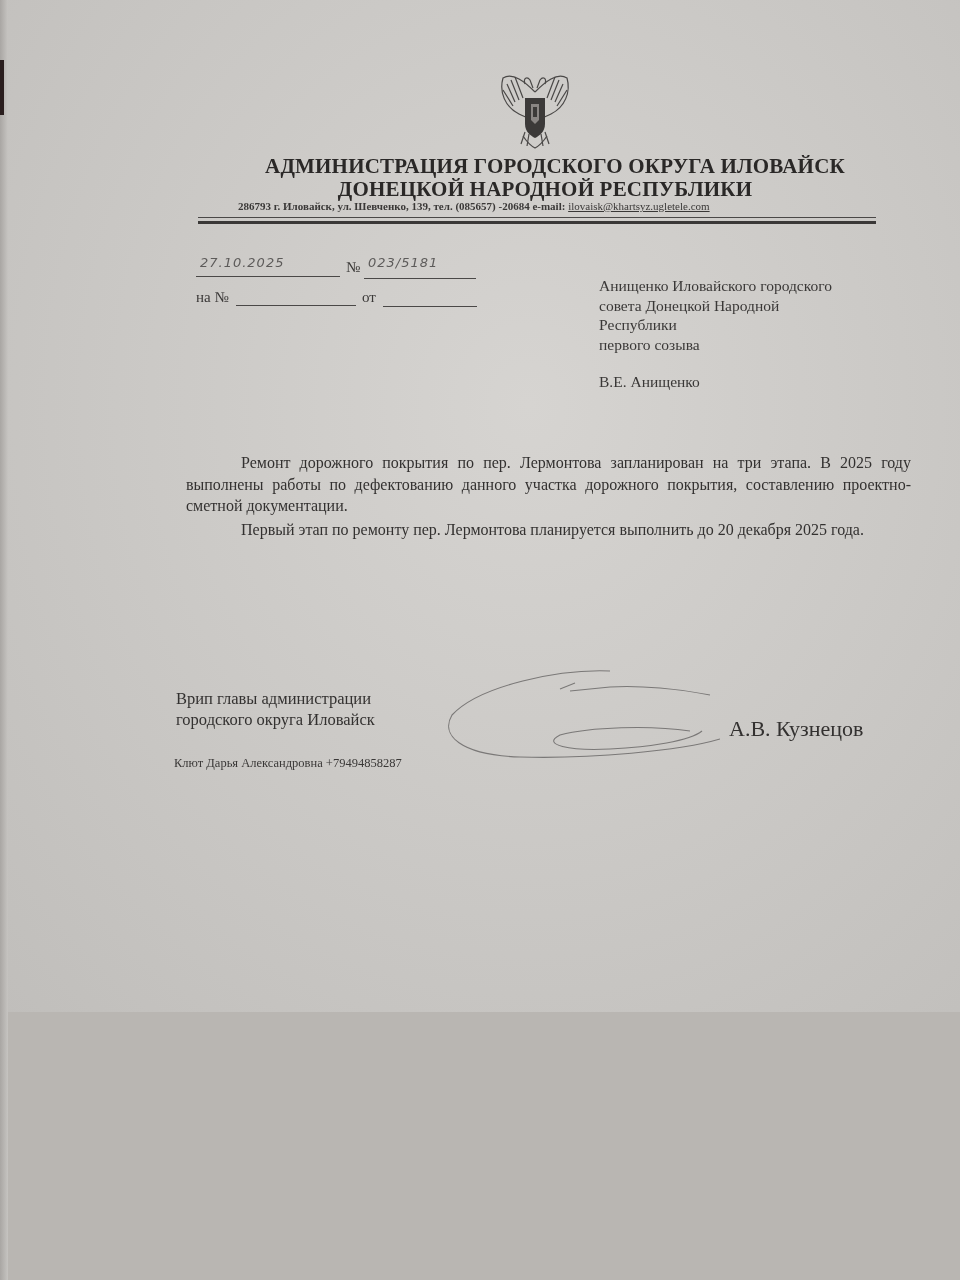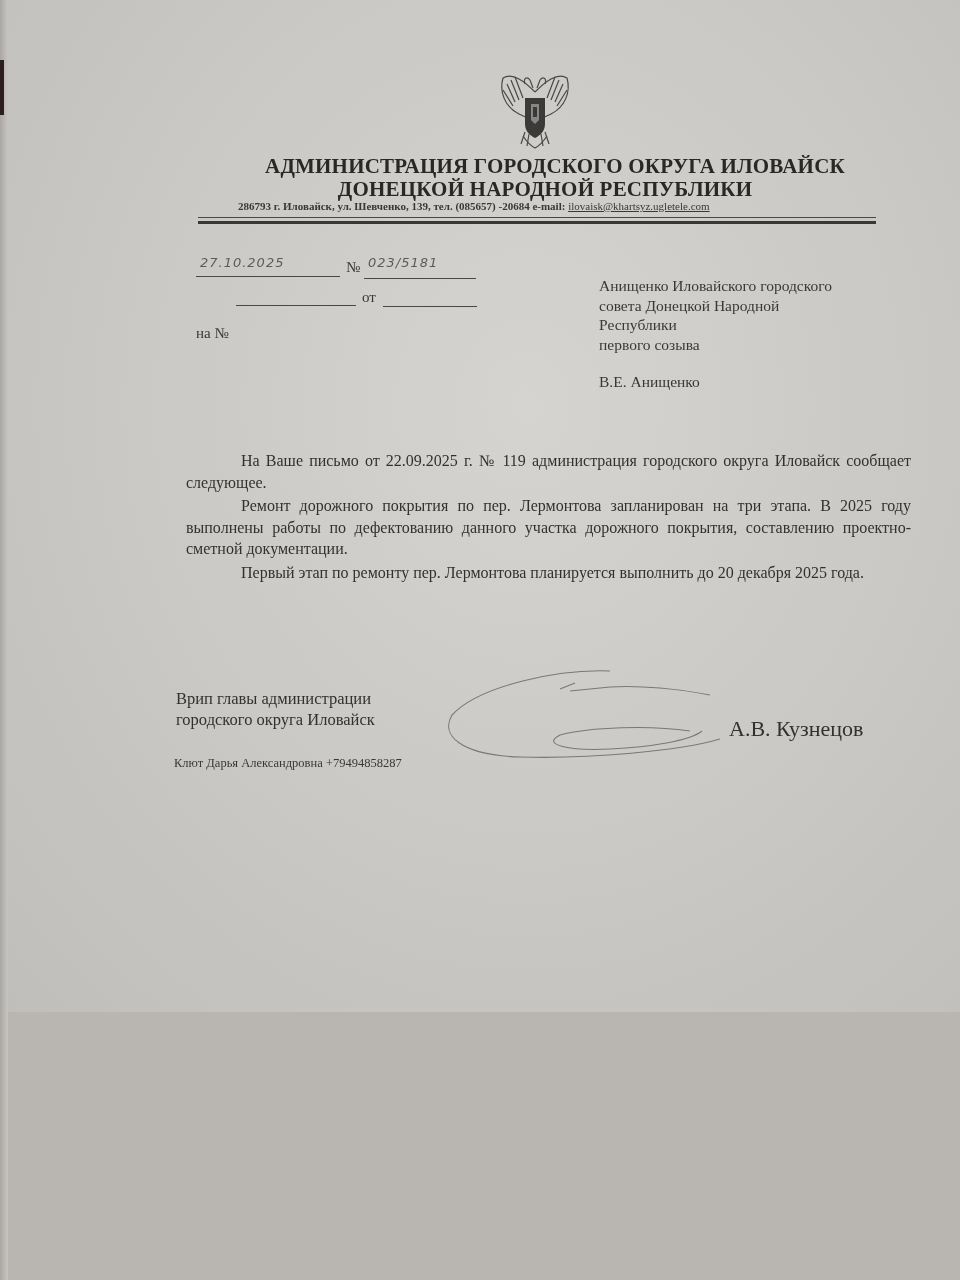--- a/index.html
+++ b/index.html
@@ -169,35 +169,34 @@
     <div class="thin"></div>
     <div class="thick"></div>
   </div>
 
   <div class="reg handwritten" style="left:200px; top:255px;">27.10.2025</div>
   <div class="uline" style="left:196px; top:276px; width:144px;"></div>
   <div class="reg" style="left:346px; top:259px;">№</div>
   <div class="reg handwritten" style="left:368px; top:255px;">023/5181</div>
   <div class="uline" style="left:364px; top:278px; width:112px;"></div>
 
-  <div class="reg" style="left:196px; top:289px;margin-top:36px;">на №</div>
+  <div class="reg" style="left:196px; top:289px;">на №</div>
   <div class="uline" style="left:236px; top:305px; width:120px;"></div>
   <div class="reg" style="left:362px; top:289px;">от</div>
   <div class="uline" style="left:383px; top:306px; width:94px;"></div>
 
   <div class="recipient">
     <div>Анищенко Иловайского городского</div>
     <div>совета Донецкой Народной</div>
     <div>Республики</div>
     <div>первого созыва</div>
     <div class="name">В.Е. Анищенко</div>
   </div>
 
   <div class="body-text">
-    <p>На Ваше письмо от 22.09.2025 г. № 119 администрация городского округа Иловайск сообщает следующее.</p>
     <p style="margin-top:2px;">Ремонт дорожного покрытия по пер. Лермонтова запланирован на три этапа. В 2025 году выполнены работы по дефектованию данного участка дорожного покрытия, составлению проектно-сметной документации.</p>
     <p style="margin-top:2px;">Первый этап по ремонту пер. Лермонтова планируется выполнить до 20 декабря 2025 года.</p>
   </div>
 
   <div class="sig-left">
     <div>Врип главы администрации</div>
     <div>городского округа Иловайск</div>
   </div>
 
   <svg class="signature" viewBox="0 0 280 100">

